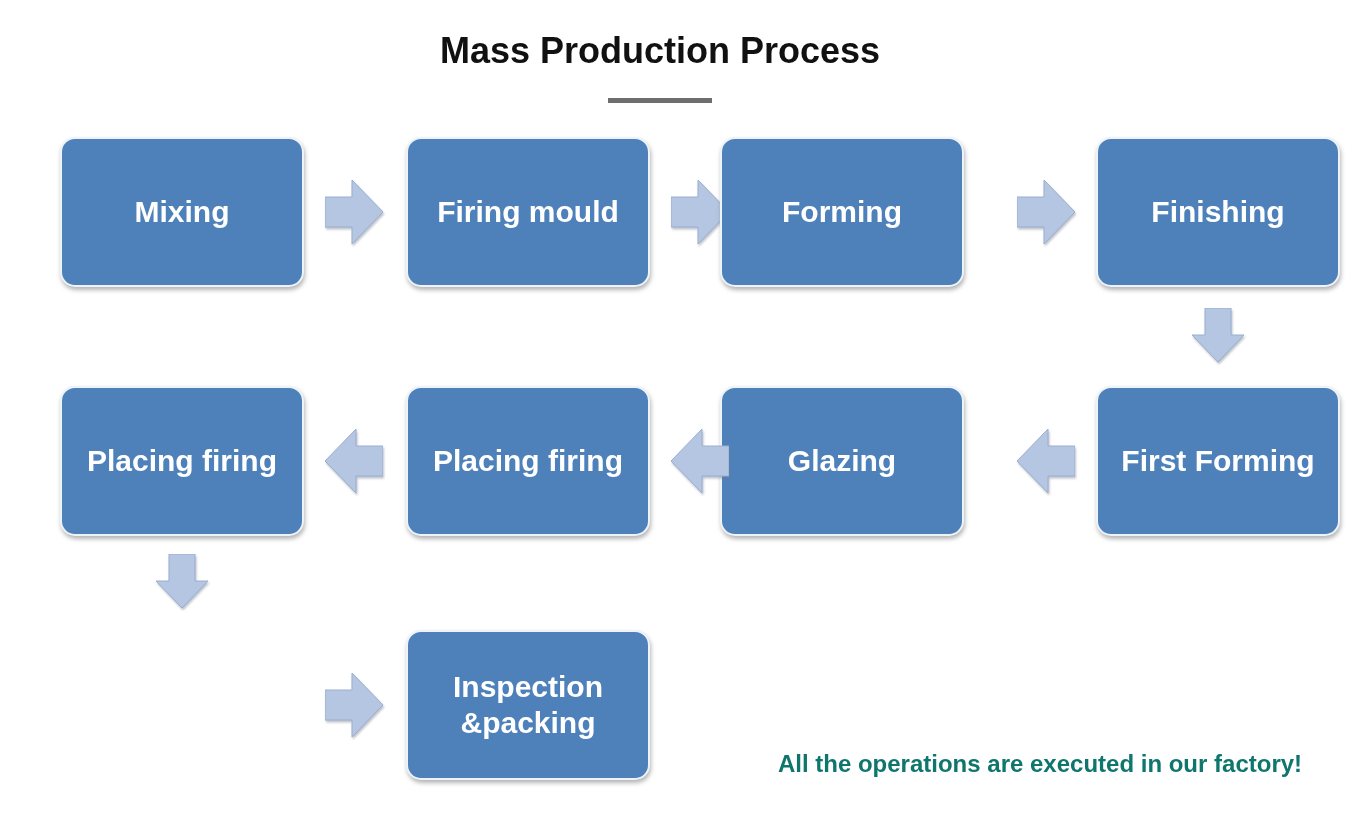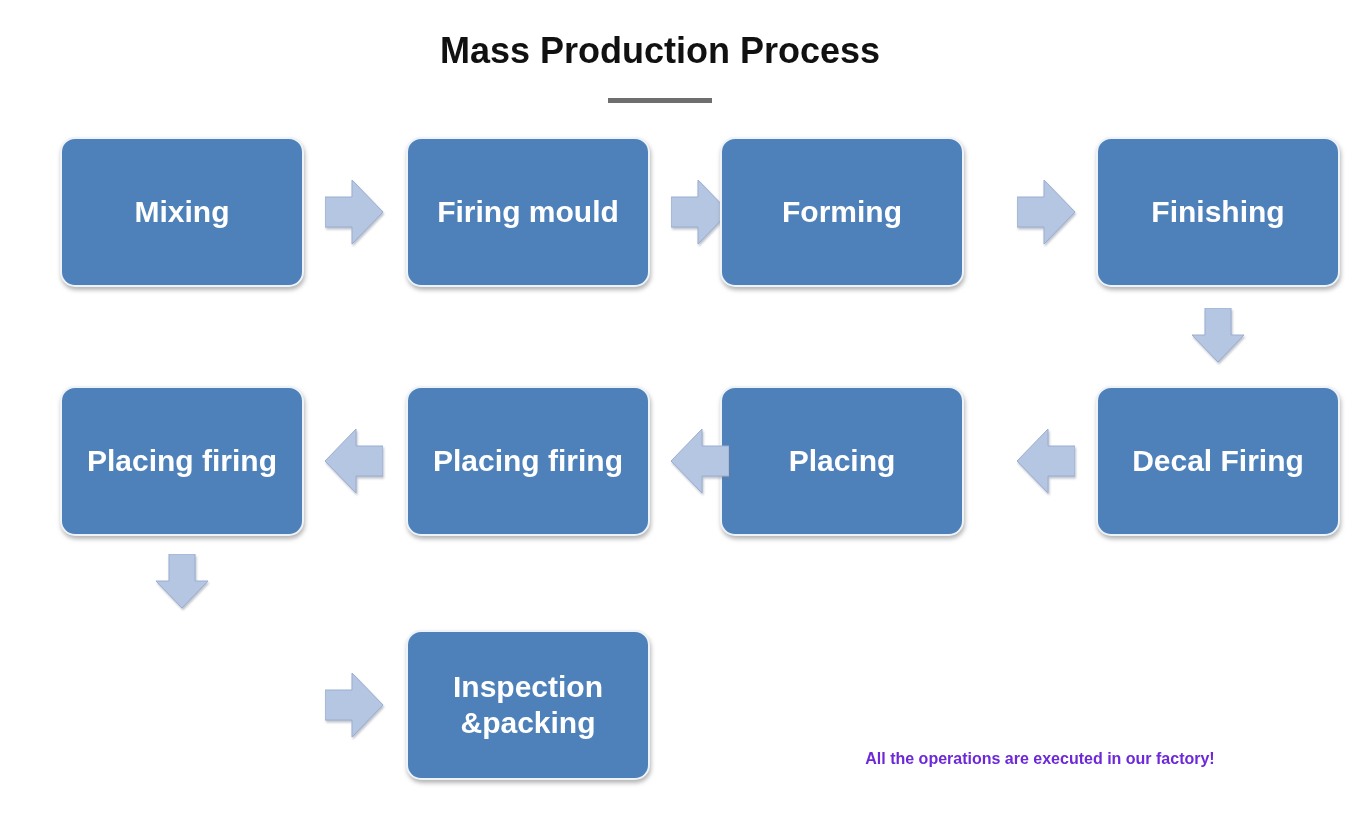--- a/index.html
+++ b/index.html
@@ -55,23 +55,23 @@
     display: block;
     line-height: 0;
     filter: drop-shadow(1px 2px 1px rgba(110,120,140,0.45));
   }
   .note {
     position: absolute;
     top: 750px;
     left: 760px;
     width: 560px;
     text-align: center;
-    font-size: 16px;
+    font-size: 24px;
     font-weight: bold;
-    color: #6d28d9;
+    color: #0f766e;
   }
   
   .c1 { left: 60px; }  .c2 { left: 406px; }  .c3 { left: 720px; }  .c4 { left: 1096px; }
   .r1 { top: 137px; }  .r2 { top: 386px; }   .r3 { top: 630px; }
 </style>
 </head>
 <body>
 
 <div class="canvas">
 
@@ -103,29 +103,29 @@
   </span>
 
   <div class="box c4 r1">Finishing</div>
 
   <span class="arrow" style="left:1192px; top:308px;">
     <svg width="52" height="54" viewBox="0 0 52 54">
         <polygon points="13,0 39,0 39,27 52,27 26,54 0,27 13,27" fill="#b4c6e2" stroke="#9aaed0" stroke-width="1"></polygon>
       </svg>
   </span>
 
-  <div class="box c4 r2">Decal Firing</div>
+  <div class="box c4 r2">First Forming</div>
 
   <span class="arrow" style="left:1017px; top:429px;">
     <svg width="58" height="64" viewBox="0 0 58 64">
         <polygon points="58,17 31,17 31,0 0,32 31,64 31,47 58,47" fill="#b4c6e2" stroke="#9aaed0" stroke-width="1"></polygon>
       </svg>
   </span>
 
-  <div class="box c3 r2">Placing</div>
+  <div class="box c3 r2">Glazing</div>
 
   <span class="arrow" style="left:671px; top:429px;">
     <svg width="58" height="64" viewBox="0 0 58 64">
         <polygon points="58,17 31,17 31,0 0,32 31,64 31,47 58,47" fill="#b4c6e2" stroke="#9aaed0" stroke-width="1"></polygon>
       </svg>
   </span>
 
   <div class="box c2 r2">Placing firing</div>
 
   <span class="arrow" style="left:325px; top:429px;">

